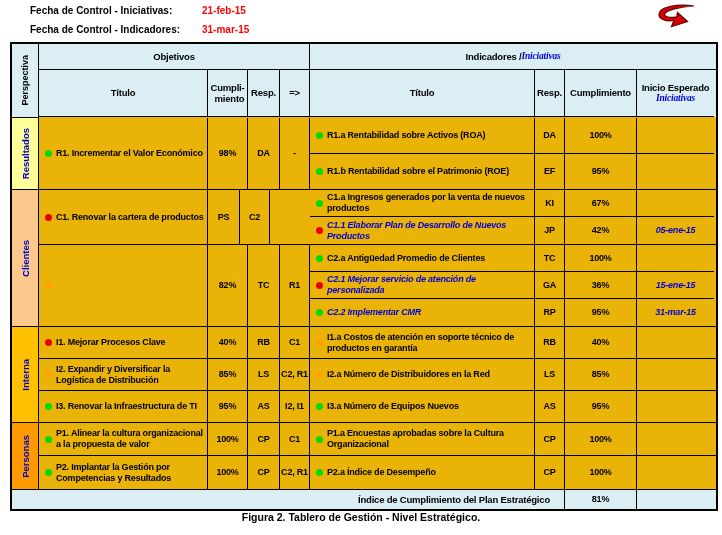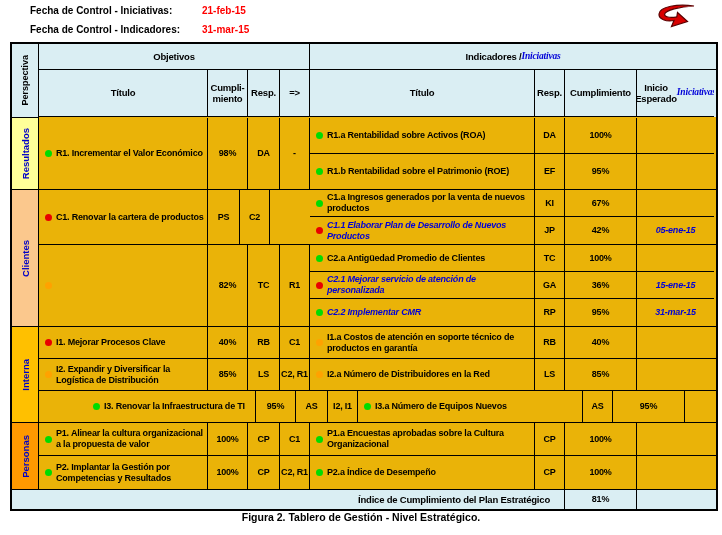--- a/index.html
+++ b/index.html
@@ -24,21 +24,21 @@
            display:flex;align-items:center;justify-content:center;box-sizing:border-box;}
   .vert{writing-mode:vertical-rl;transform:rotate(180deg);font:bold 9px "Liberation Sans",sans-serif;letter-spacing:0;}
   .blue-it{color:#0000D8;font-style:italic;font-family:Liberation Serif, serif;}
   .pgroup{display:flex;}
   .pcell{width:27px;box-sizing:border-box;border-right:1px solid #000;border-bottom:1px solid #000;
          display:flex;align-items:center;justify-content:center;}
   .pcell .vert{color:#0000C8;font-size:9.5px;}
   .pobjs{width:677px;}
   .obj-block{display:flex;border-bottom:1px solid #000;box-sizing:content-box;}
   .obj-left{display:flex;width:271px;}
-  .w-otitle{width:169px;} .w-ocum{width:40px;} .w-oresp{width:32px;} .w-oarr{width:30px;}
+  .w-otitle{width:169px;} .w-ocum{width:40px;text-align:right;} .w-oresp{width:32px;} .w-oarr{width:30px;}
   .w-ititle{width:225px;} .w-iresp{width:30px;} .w-icum{width:72px;} .w-inicio{width:77px;}
   .ind-rows{width:404px;display:flex;flex-direction:column;}
   .ind-row{display:flex;}
   .ind-row .cell{border-bottom:1px solid #000;}
   .ind-row:last-child .cell{border-bottom:none;}
   .obj-left .cell{height:auto;}
   .dot{width:7px;height:7px;border-radius:50%;flex:none;margin:0 4px 0 2px;}
   .init .ind-text,.init-date{color:#0000D8;font-style:italic;}
   .sumrow{display:flex;height:19px;background:#DAEEF3;}
   .sumrow .cell{height:19px;}
@@ -82,21 +82,21 @@
         </div>
         <div class="hrow hrow2 hdr">
           <div class="cell hdr w-otitle">Título</div>
           <div class="cell hdr w-ocum">Cumpli-
 miento</div>
           <div class="cell hdr w-oresp">Resp.</div>
           <div class="cell hdr w-oarr">=&gt;</div>
           <div class="cell hdr w-ititle">Título</div>
           <div class="cell hdr w-iresp">Resp.</div>
           <div class="cell hdr w-icum">Cumplimiento</div>
-          <div class="cell hdr w-inicio last" style="flex-direction:row;">
+          <div class="cell hdr w-inicio last" style="flex-direction:column;">
             <span>Inicio Esperado</span>
             <span class="blue-it">Iniciativas</span>
           </div>
         </div>
       </div>
     </div>
 
     <div id="board-body">
         <div class="pgroup">
           <div class="pcell" style="background: rgb(255, 255, 153);">
@@ -254,21 +254,21 @@
                   <div class="cell titlecell w-ititle">
                     <div class="dot" style="background: rgb(255, 162, 0);"></div>
                     <div class="ind-text">I2.a Número de Distribuidores en la Red</div>
                   </div>
                   <div class="cell w-iresp">LS</div>
                   <div class="cell w-icum">85%</div>
                   <div class="cell w-inicio last"></div>
                 </div>
               </div>
             </div>
-            <div class="obj-block" style="height: 31px; padding-left: 48px;">
+            <div class="obj-block" style="height: 31px;">
               <div class="obj-left">
                 <div class="cell titlecell w-otitle">
                   <div class="dot" style="background: rgb(0, 220, 0);"></div>
                   <div class="ind-text">I3. Renovar la Infraestructura de TI</div>
                 </div>
                 <div class="cell w-ocum">95%</div>
                 <div class="cell w-oresp">AS</div>
                 <div class="cell w-oarr">I2, I1</div>
               </div>
               <div class="ind-rows">

